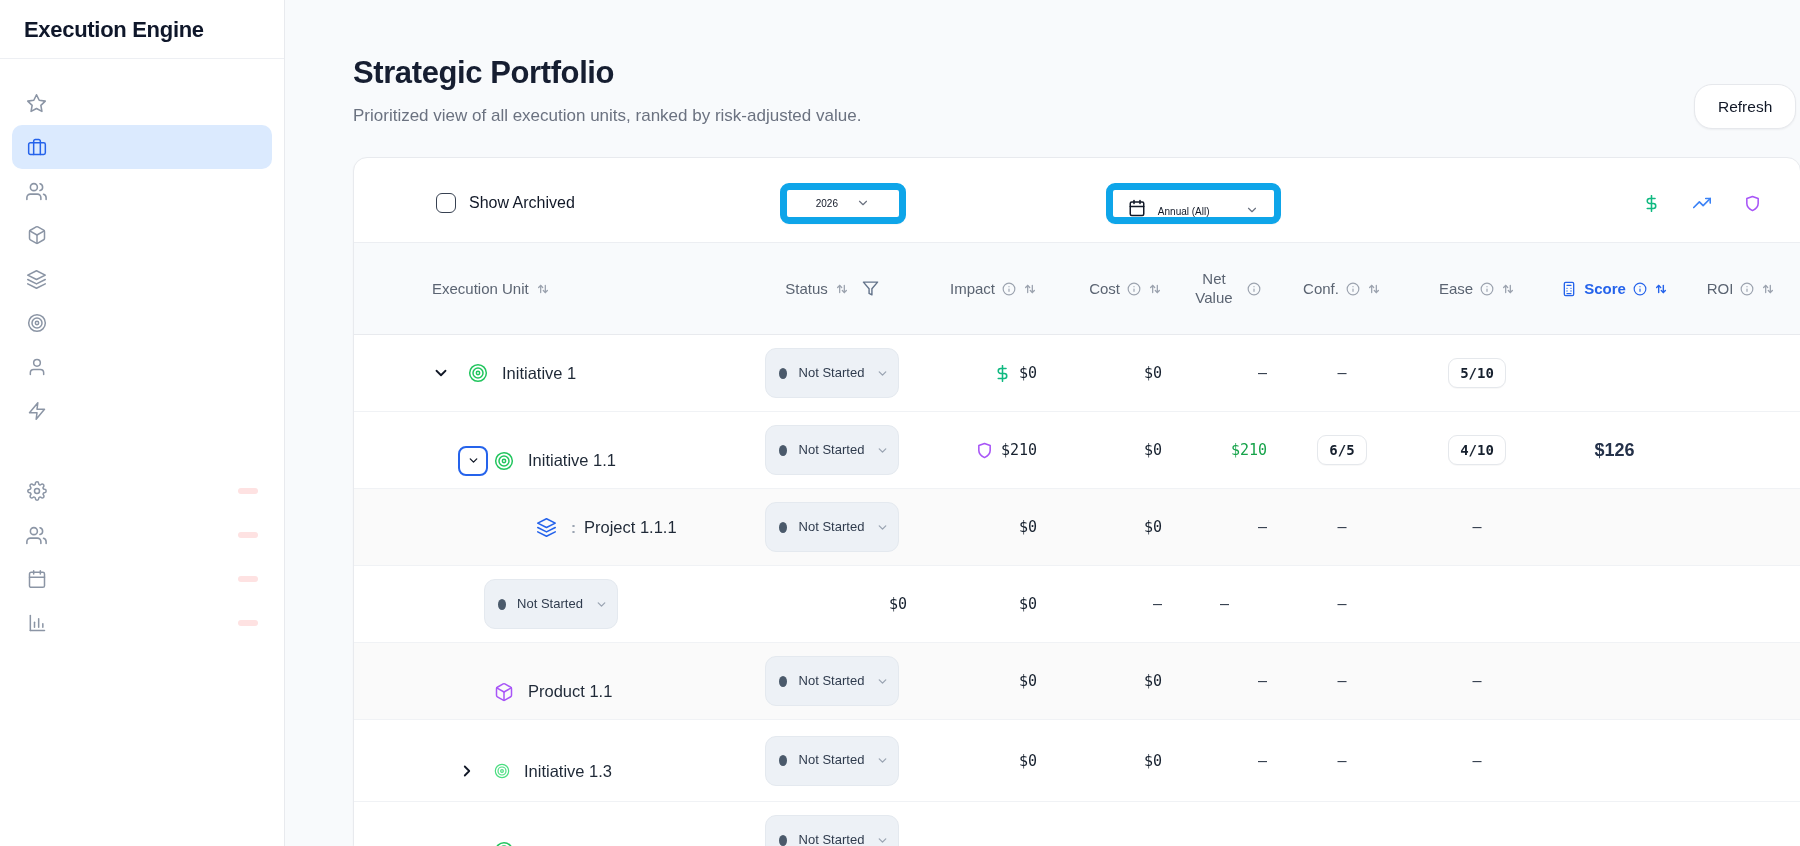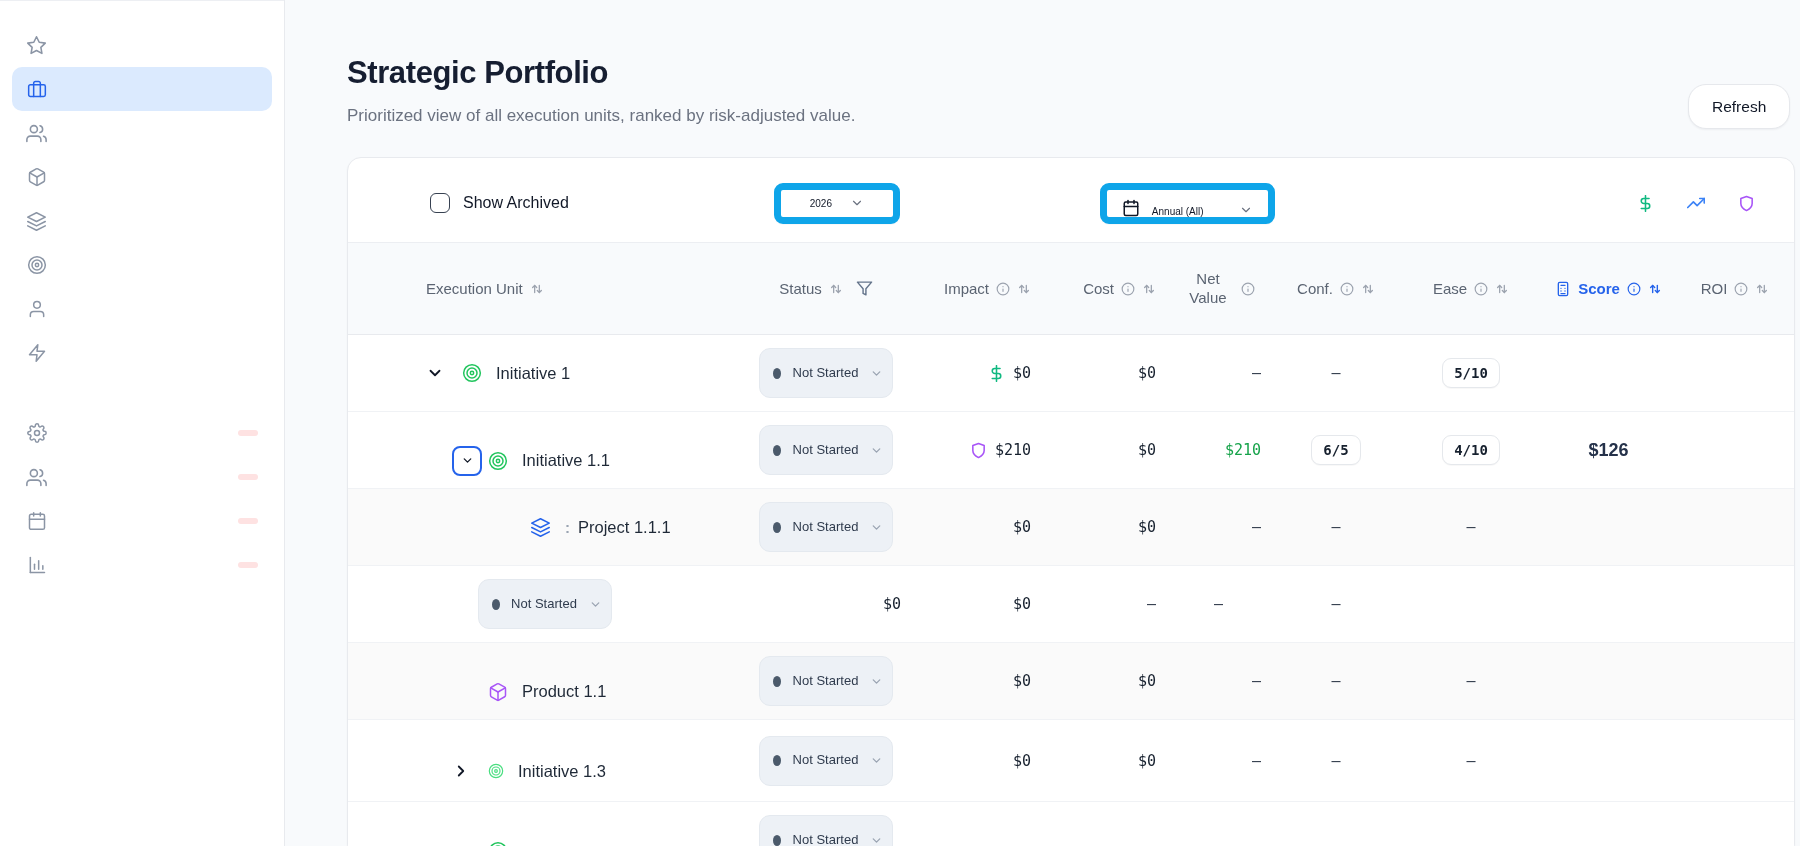--- a/index.html
+++ b/index.html
@@ -15,21 +15,21 @@
   .nav { padding:22px 12px 0; }
   .nav-item { display:flex; align-items:center; gap:15px; min-height:44px; padding:4px 14px; border-radius:10px; color:#3f4a5a; font-size:16px; cursor:pointer; }
   .nav-item .icn { color:#8b95a5; width:21px; }
   .nav-item.active { background:#dbeafe; color:#2563eb; font-weight:500; }
   .nav-item.active .icn { color:#2563eb; }
   .nav-label { flex:1 1 auto; min-width:0; line-height:1.35; }
   .admin-badge { margin-left:auto; background:#fee2e2; color:#dc2626; font-size:13px; font-weight:500; padding:3px 10px; border-radius:7px; flex:0 0 auto; }
   .section-label { padding:26px 12px 10px; font-size:12.5px; font-weight:600; color:#9aa4b2; letter-spacing:1.2px; }
 
   
-  .main { position:absolute; left:286px; top:0; right:0; height:846px;text-decoration:underline; }
+  .main { position:absolute; left:292px; top:0; right:0; height:846px;text-decoration:underline; }
   .page-title { position:absolute; left:61px; top:55px; font-size:31px; font-weight:700; color:#161e31; letter-spacing:-0.4px; }
   .page-sub { position:absolute; left:61px; top:106px; font-size:17px; color:#6b7280; }
   .refresh-btn { position:absolute; left:1402px; top:84px; height:45px; padding:0 23px; background:#ffffff; border:1px solid #e6e8ec; border-radius:18px; font-size:15.5px; font-weight:500; color:#111827; box-shadow:0 1px 2px rgba(16,24,40,.05); cursor:pointer; display:flex; align-items:center; font-family:inherit; }
 
   
   .card { position:absolute; left:61px; top:157px; width:1448px; height:701px; background:#ffffff; border:1px solid #e8eaee; border-radius:14px; box-shadow:0 1px 2px rgba(16,24,40,.04); overflow:hidden; }
 
   
   .filterbar { height:84px; display:flex; align-items:center; padding:6px 32px 0 82px; }
   .archived { display:flex; align-items:center; gap:13px; cursor:pointer; }
@@ -83,20 +83,21 @@
   .cell-center { display:flex; justify-content:center; }
   .pos { color:#16a34a; }
   .badge-sm { background:#fff; border:1px solid #e5e8ec; border-radius:9px; padding:6px 11px; font-weight:700; font-size:14px; box-shadow:0 1px 1px rgba(16,24,40,.03); cursor:pointer; }
   .dash { color:#333d4d; }
   .score-val { font-size:18px; font-weight:700; color:#25324a; font-family:"Liberation Sans",sans-serif; }
 </style>
 </head>
 <body>
 
 <aside class="sidebar">
+  <div class="logo">Execution Engine</div>
   <div class="logo-divider"></div>
   <nav class="nav" id="nav">
       <div class="nav-item ">
     <span class="icn ">
           <svg width="21" height="21" viewBox="0 0 24 24" fill="none" stroke="currentColor" stroke-linecap="round" stroke-linejoin="round" stroke-width="1.8">
             <polygon points="12 2 15.09 8.26 22 9.27 17 14.14 18.18 21.02 12 17.77 5.82 21.02 7 14.14 2 9.27 8.91 8.26 12 2"></polygon>
           </svg>
         </span>
         <span class="nav-label"></span>
       </div>

